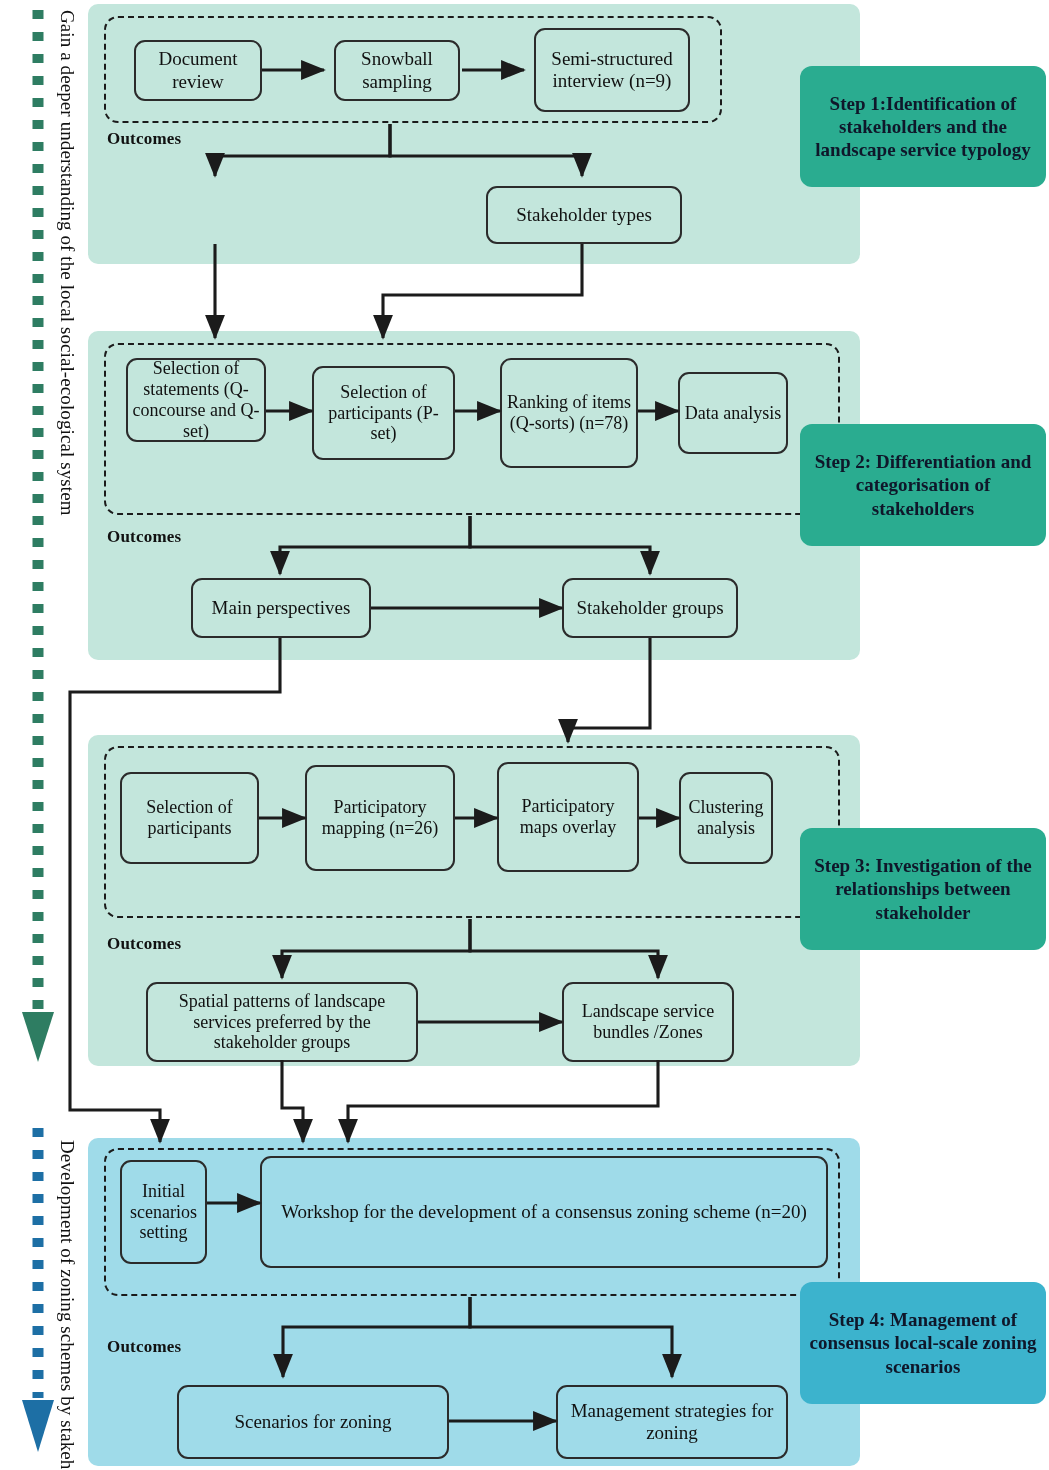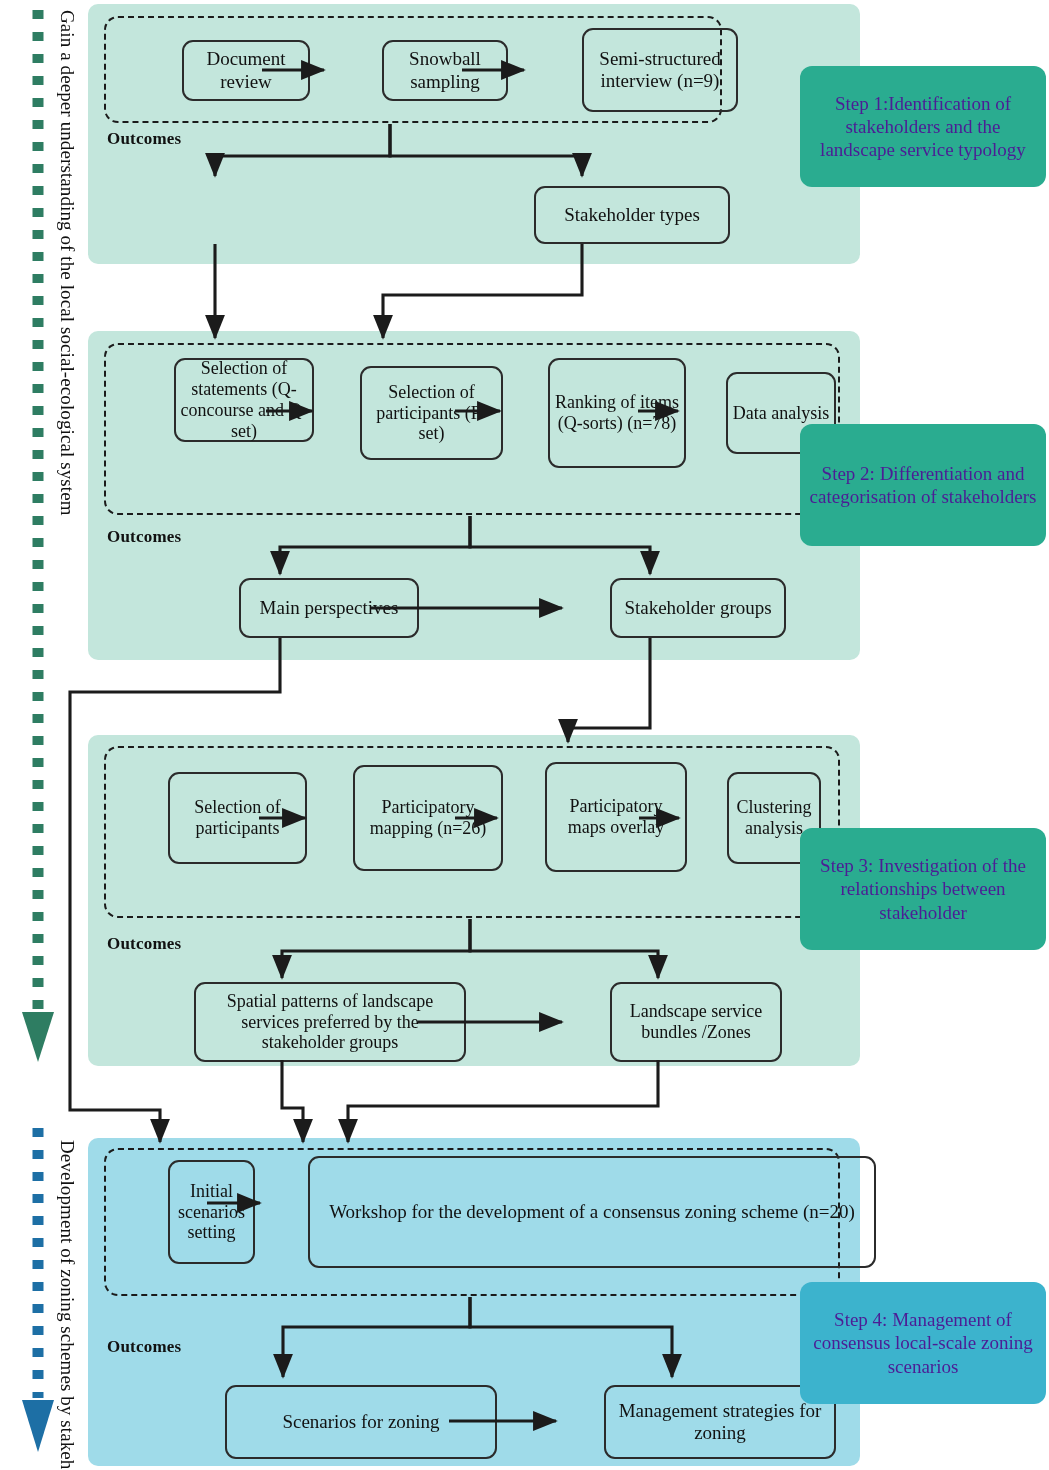--- a/index.html
+++ b/index.html
@@ -18,29 +18,29 @@
   .panel.blue  { background:#9fdbe9; }
 
   
   .dashgroup { position:absolute; border:2.5px dashed #1b1b1b; border-radius:14px; z-index:3; }
 
   
   .node { position:absolute; z-index:4;
           border:2px solid #2b2b2b; border-radius:11px;
           background:transparent;
           display:flex; align-items:center; justify-content:center;
-          text-align:center; line-height:1.16; padding:2px 4px;margin-left:48px; }
+          text-align:center; line-height:1.16; padding:2px 4px; }
   .node span { display:block; }
 
   
   .outcomes { position:absolute; z-index:4; font-weight:bold; font-size:17px; letter-spacing:.2px; }
 
   
   .stepbadge { position:absolute; z-index:6; border-radius:12px;
-               color:#4c1d95; font-weight:normal; text-align:center;
+               color:#0f172a; font-weight:bold; text-align:center;
                display:flex; align-items:center; justify-content:center;
                line-height:1.22; padding:6px 8px; font-size:19px; }
   .stepbadge.green { background:#2aac90; }
   .stepbadge.blue  { background:#3cb3cd; }
 
   
   .railtext { position:absolute; z-index:6;
               writing-mode:vertical-rl; text-orientation:mixed;
               font-size:19px; white-space:nowrap; letter-spacing:.1px; }
 </style>

